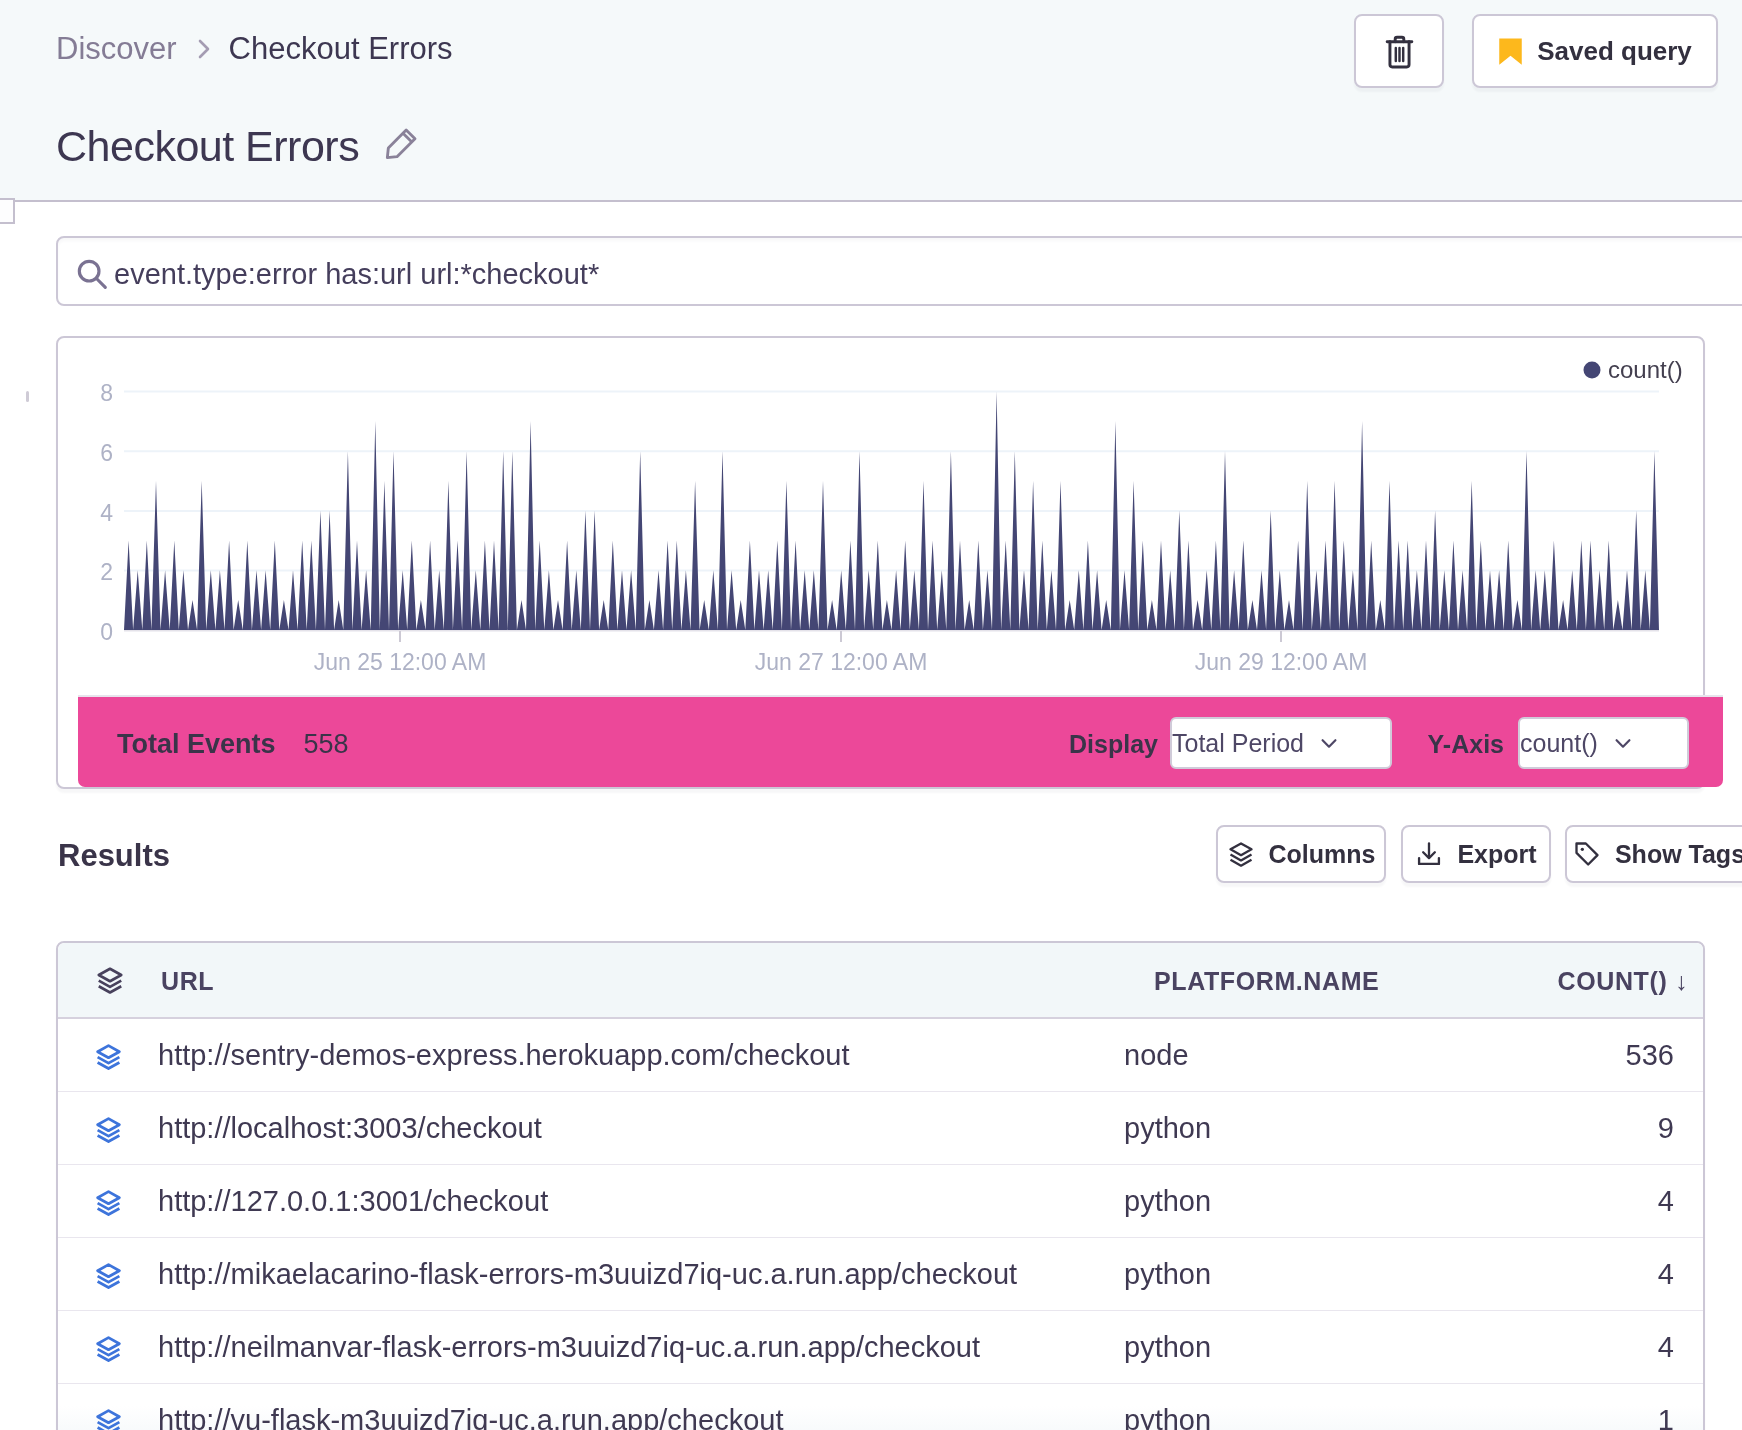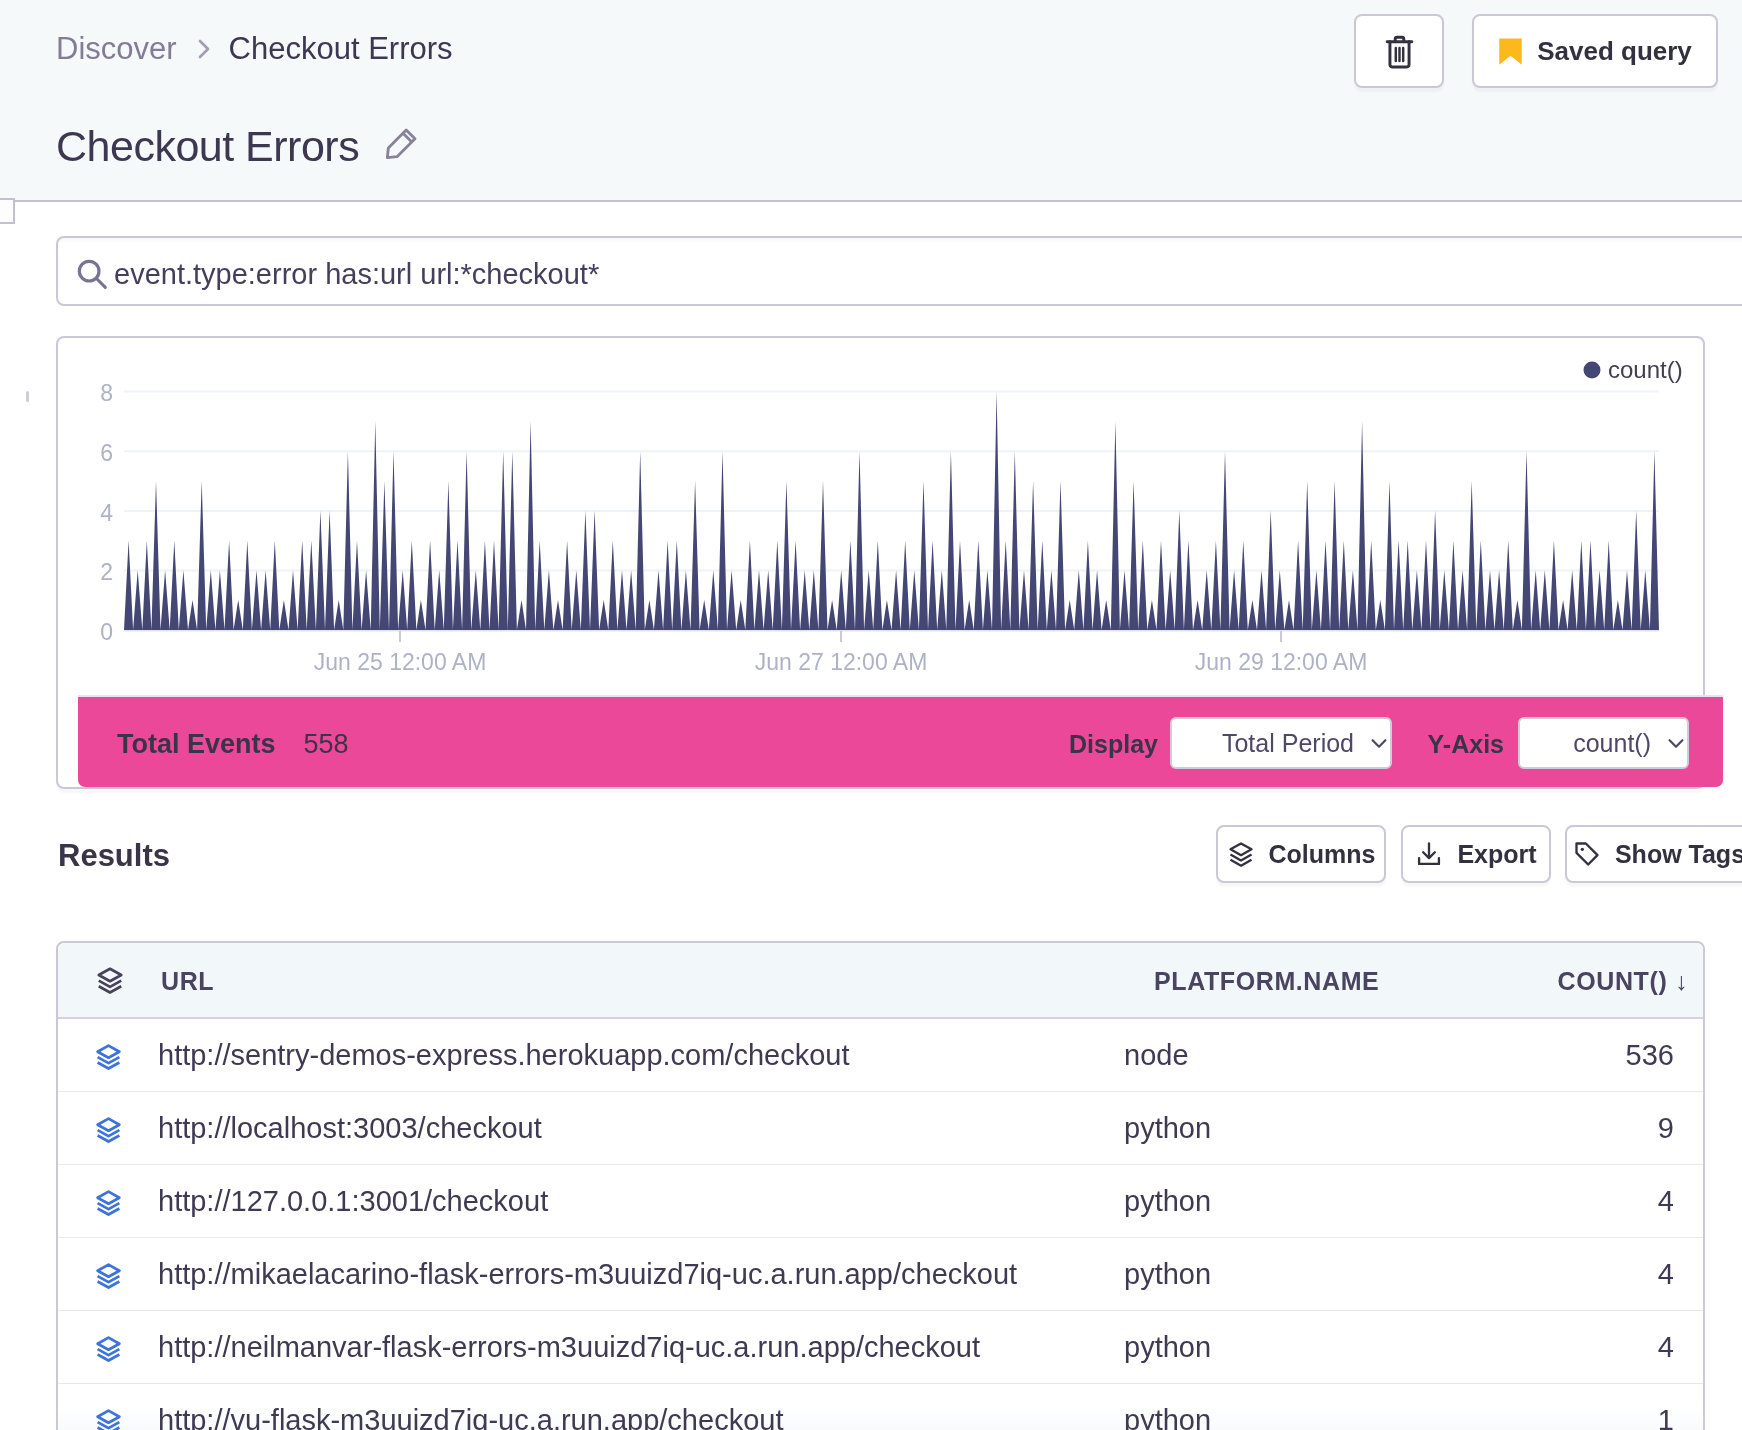--- a/index.html
+++ b/index.html
@@ -16,21 +16,21 @@
 .savedbtn svg { margin-right:14px; }
 .ltab { position:absolute; left:0; top:198px; width:15px; height:26px; background:#fdfdfe; border:2px solid #c4bfce; border-left:none; }
 .search { position:absolute; left:56px; top:236px; width:1731px; height:70px; background:#fff; border:2px solid #ccc7d6; border-radius:8px; box-shadow:inset 0 3px 3px rgba(60,50,90,0.035); }
 .search .q { position:absolute; left:56px; top:20px; font-size:29px; color:#453e5c; }
 .panel { position:absolute; left:56px; background:#fff; border:2px solid #ccc7d6; border-radius:8px; box-shadow:0 4px 2px rgba(50,40,80,0.04); }
 #chartpanel { top:336px; width:1649px; height:453px; }
 #chartfoot { position:absolute; left:0; bottom:0; width:100%; height:92px; background:#ec4899; border-top:2px solid #e7e4ec; border-radius:0 0 7px 7px;margin-left:20px; }
 .te { position:absolute; left:39px; top:32px; font-size:27px; font-weight:700; color:#3a3449; }
 .te span { font-weight:400; margin-left:28px; }
 .flabel { position:absolute; top:33px; font-size:25px; font-weight:700; color:#3a3449; text-align:right; }
-.fbtn { position:absolute; top:20px; height:52px; background:#fff; border:2px solid #d0cbd9; border-radius:6px; display:flex; align-items:center; justify-content:flex-end; font-size:25px; color:#4e4766; }
+.fbtn { position:absolute; top:20px; height:52px; background:#fff; border:2px solid #d0cbd9; border-radius:6px; display:flex; align-items:center; justify-content:flex-start; font-size:25px; color:#4e4766; }
 .fbtn svg { margin-left:14px; }
 .results { position:absolute; left:58px; top:838px; font-size:31px; font-weight:700; color:#3a3449; }
 .rbtn { position:absolute; top:825px; height:58px; font-size:25px;margin-left:48px; }
 .rbtn svg { margin-right:14px; }
 #tbl { top:897px; width:1649px; height:518px; border-radius:8px 8px 9px 9px;margin-top:44px; }
 .thead { position:absolute; left:0; top:0; width:100%; height:76px; background:#f2f7f9; border-bottom:2px solid #d6d1de; border-radius:7px 7px 0 0; }
 .th { position:absolute; top:24px; font-size:25px; font-weight:700; color:#4a4361; letter-spacing:0.6px; }
 .row { position:absolute; left:0; width:100%; height:73px; border-bottom:1px solid #e9e6ee; }
 .row .url { position:absolute; left:100px; top:20px; font-size:29px; color:#3f3952; }
 .row .plat { position:absolute; left:1066px; top:20px; font-size:29px; color:#3f3952; }

